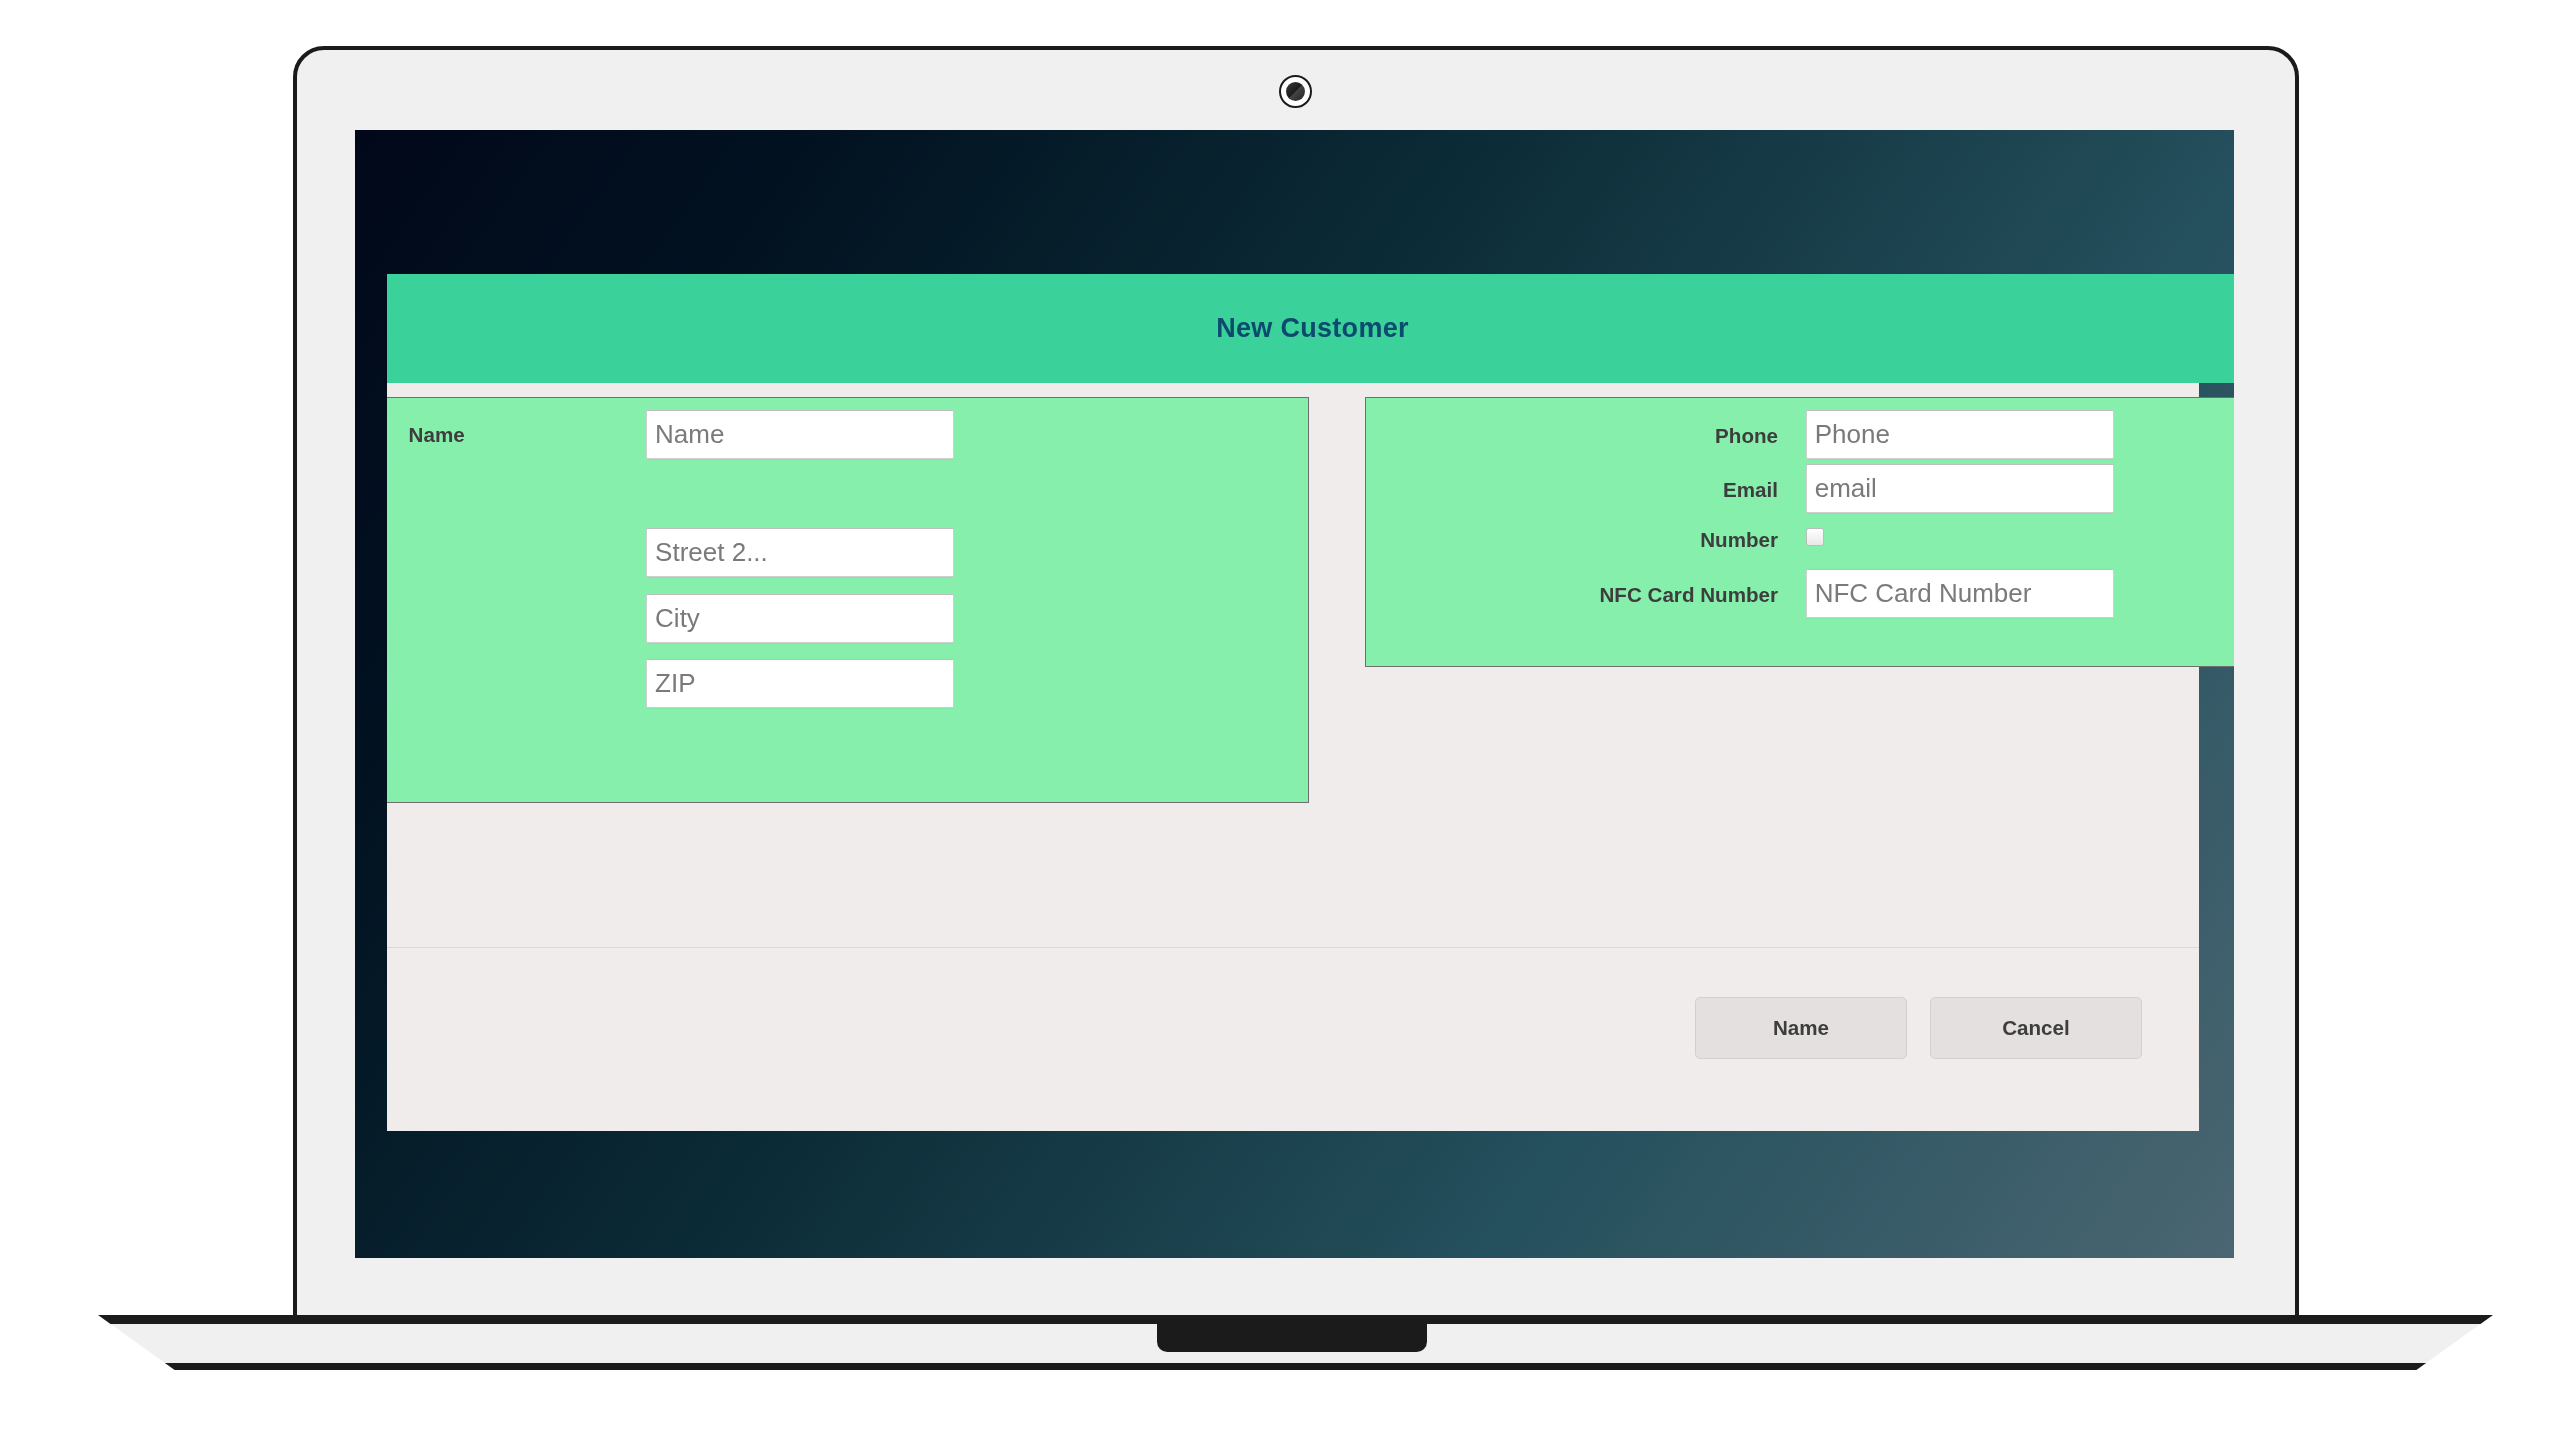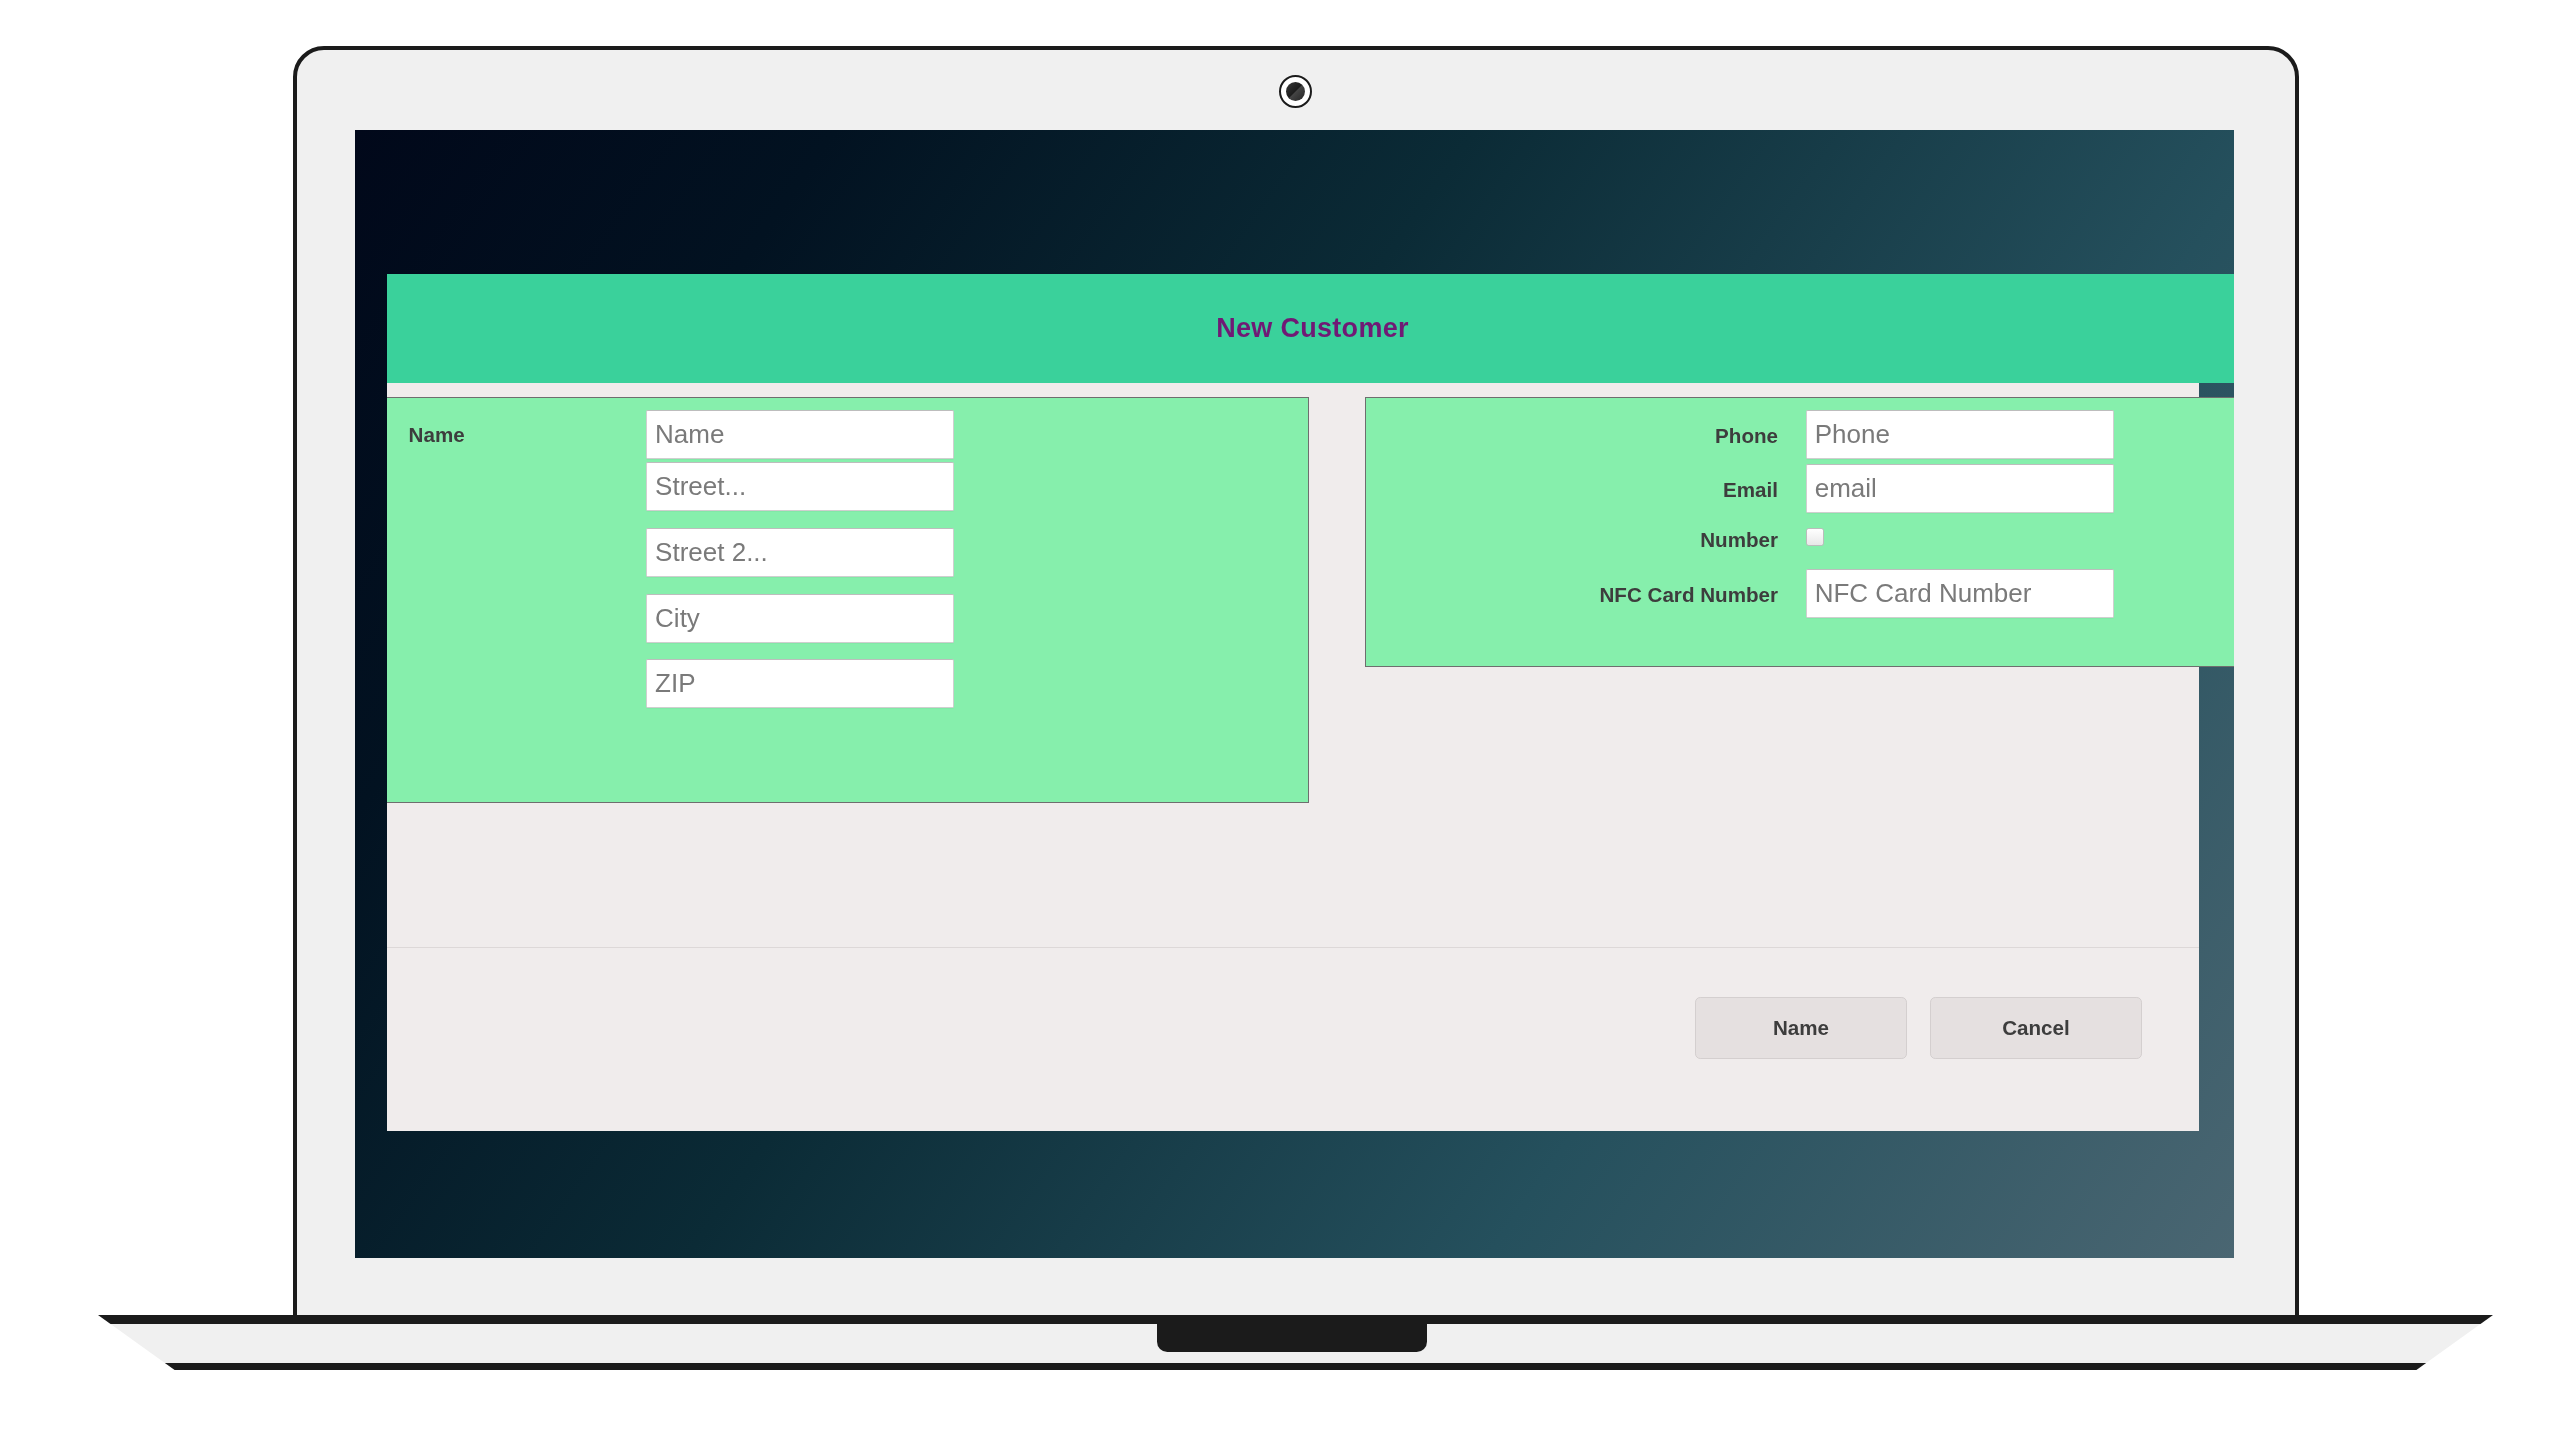--- a/index.html
+++ b/index.html
@@ -110,21 +110,21 @@
     top: 0;
     width: 1851px;
     height: 109px;
     background: #3ad19b;
     display: flex;
     align-items: center;
     justify-content: center;
   }
 
   .dialog-title {
-    color: #701a75;
+    color: #0c4a6e;
     font-size: 27px;
     font-weight: bold;
     letter-spacing: 0.3px;
   }
 
   .dialog-body {
     position: absolute;
     left: 0;
     top: 109px;
     width: 1812px;
@@ -239,21 +239,20 @@
 
       <div class="dialog-body">
 
         <div class="panel panel-left">
 
           <div class="field-row" style="left:7.7px; top:24.5px; width:901px;">
             <span class="field-label" style="width:245px; padding-left:15.5px;">Name</span>
           </div>
           <input class="text-input" style="position: absolute; left: 261px; top: 11.6px; width: 308px; height: 49px;" type="text" placeholder="Name">
 
-          <input class="text-input" style="position: absolute; left: 261px; top: 64px; width: 308px; height: 49px;" type="text" placeholder="Street...">
 
           <input class="text-input" style="position: absolute; left: 261px; top: 130px; width: 308px; height: 49px;" type="text" placeholder="Street 2...">
 
           <input class="text-input" style="position: absolute; left: 261px; top: 196px; width: 308px; height: 49px;" type="text" placeholder="City">
 
           <input class="text-input" style="position: absolute; left: 261px; top: 261px; width: 308px; height: 49px;" type="text" placeholder="ZIP">
         </div>
 
         <div class="panel panel-right">
 

